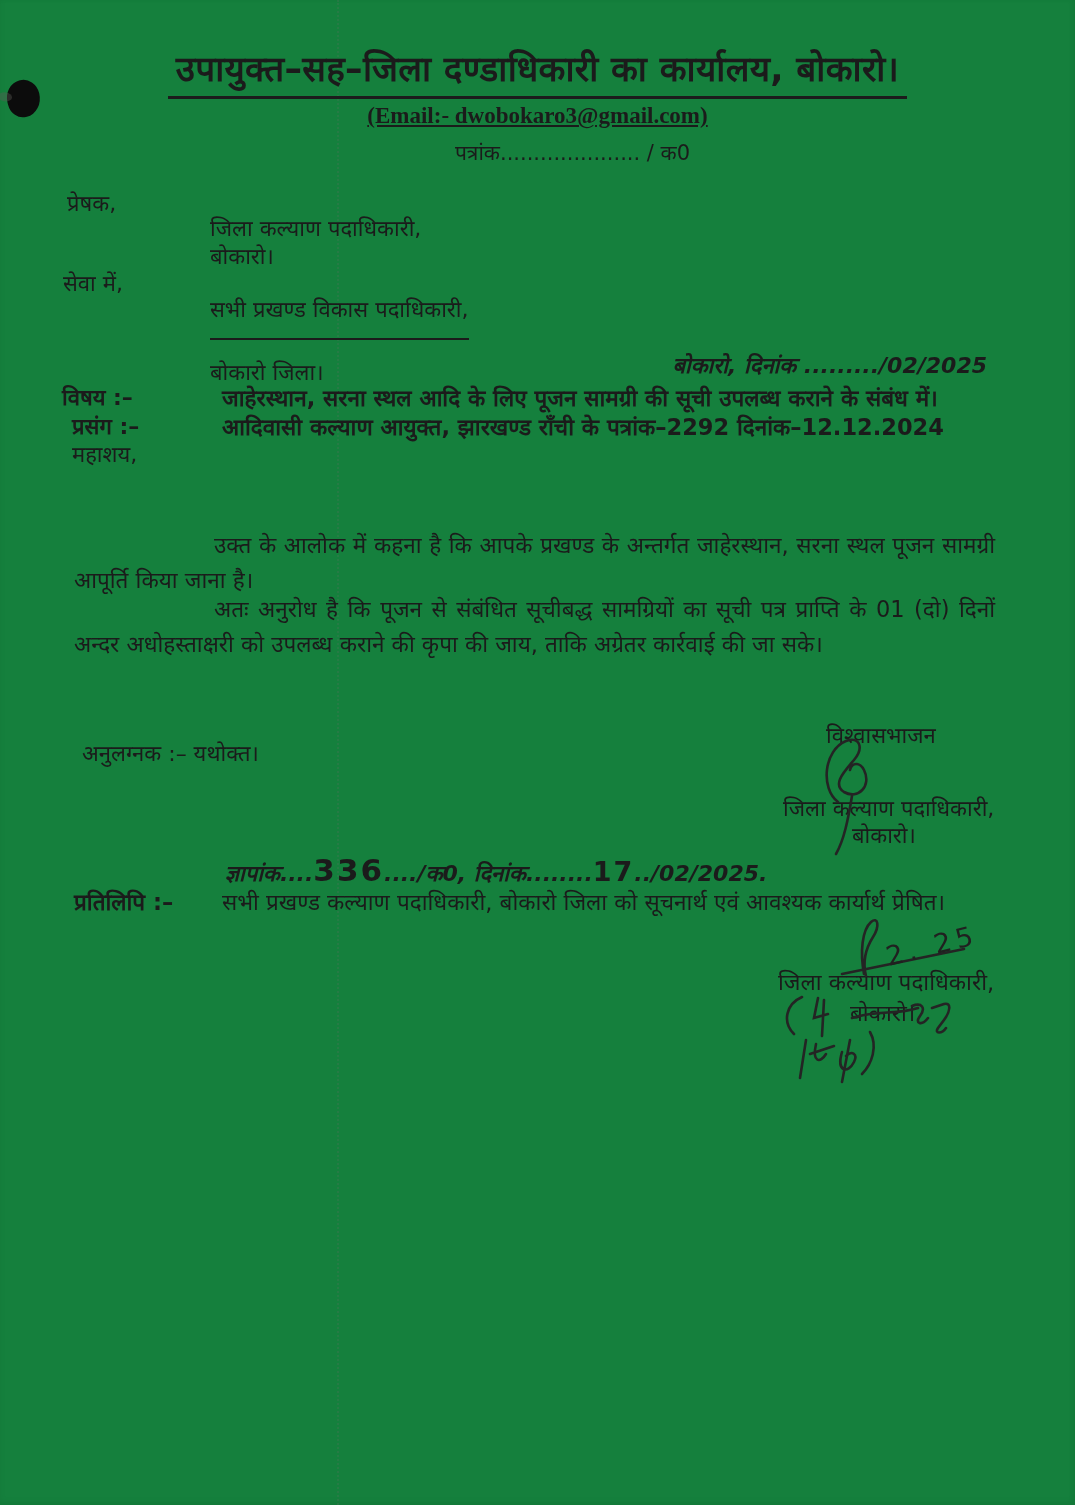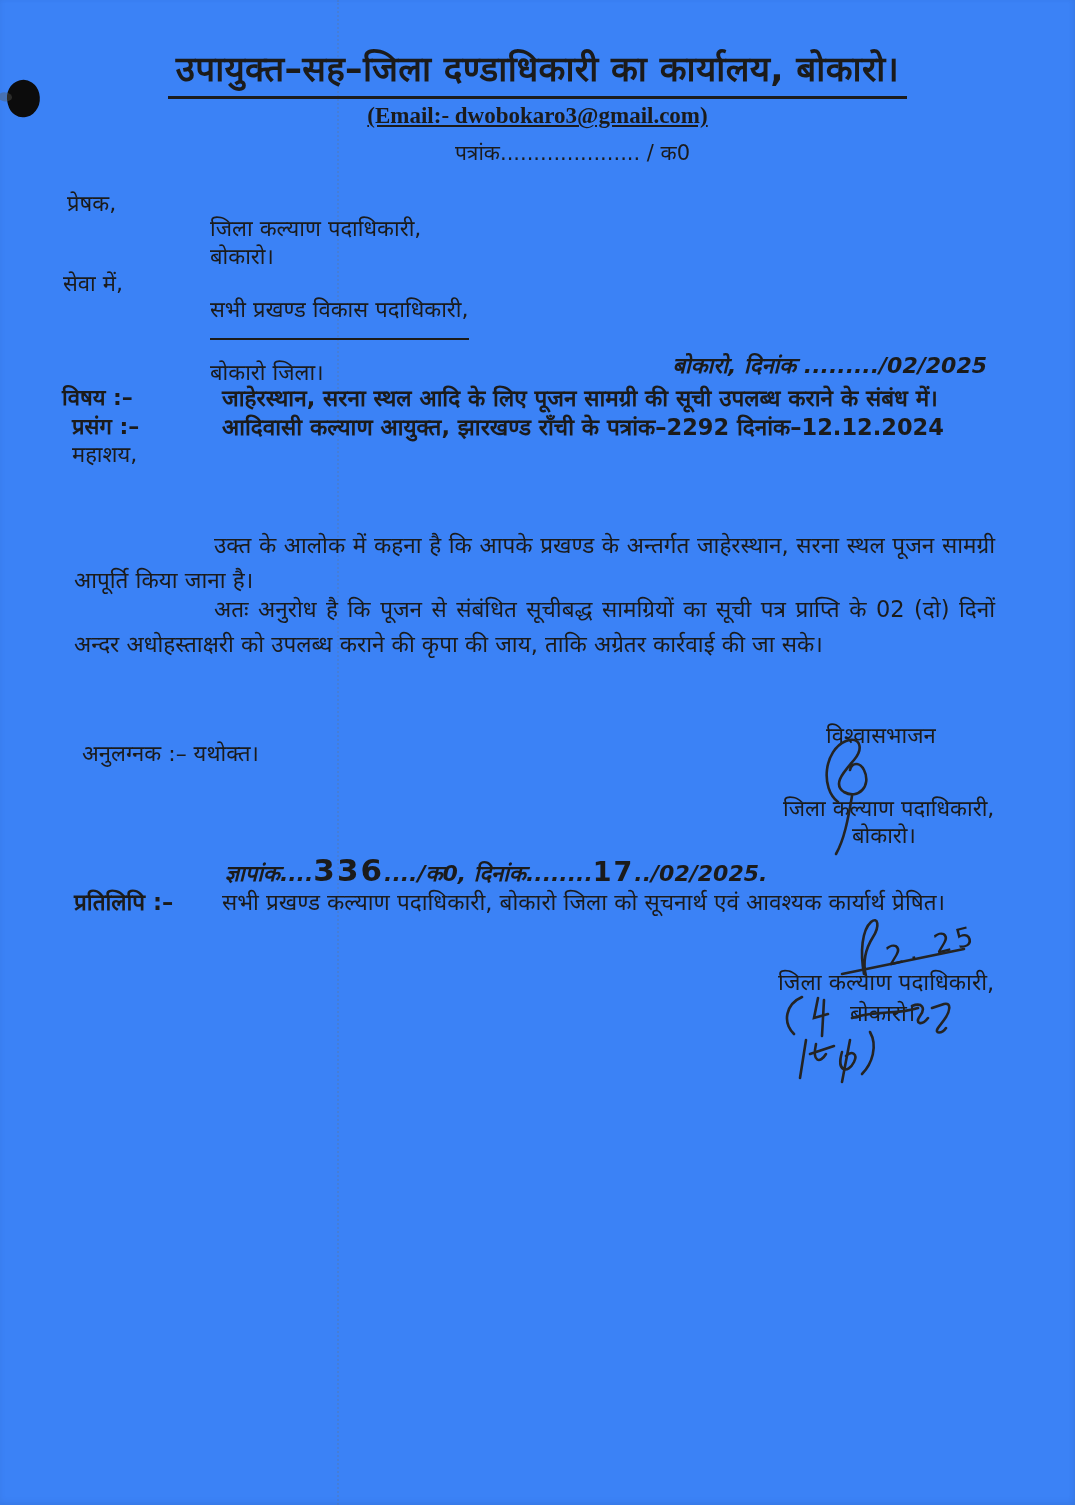--- a/index.html
+++ b/index.html
@@ -1,18 +1,18 @@
 <!DOCTYPE html>
 <html><head>
 <meta charset="utf-8">
 <style>
   html,body{margin:0;padding:0;}
   body{width:1075px;height:1505px;background:#e9e9e7;font-family:"DejaVu Sans",sans-serif;}
   .page{
-    position:relative;width:1075px;height:1505px;background:#3b82f6;color:#1b1b1b;
+    position:relative;width:1075px;height:1505px;background:#15803d;color:#1b1b1b;
     overflow:hidden;box-shadow:inset 0 -3px 6px rgba(0,0,0,0.05), inset -3px 0 5px rgba(0,0,0,0.03);
   }
   .t{position:absolute;white-space:nowrap;font-size:22px;line-height:1.25;}
   .bold{font-weight:bold;}
   .ital{font-style:italic;}
   .fold{position:absolute;left:337px;top:0;height:100%;width:0;border-left:2px dotted rgba(110,110,105,0.20);}
   .blot{position:absolute;left:7px;top:80px;width:33px;height:37px;background:#0c0c0c;
         border-radius:52% 48% 55% 45%;transform:rotate(-14deg);}
   .blot::before{content:"";position:absolute;left:-8px;top:8px;width:14px;height:9px;
         background:rgba(90,90,85,0.4);border-radius:50%;transform:rotate(20deg);}
@@ -56,21 +56,21 @@
 
   <div class="t ital bold" style="right:88px;top:352px;">बोकारो, दिनांक ........./02/2025</div>
 
   <div class="t bold" style="left:62px;top:384px;">विषय :–</div>
   <div class="t bold" style="left:222px;top:384px;font-size:22.5px;">जाहेरस्थान, सरना स्थल आदि के लिए पूजन सामग्री की सूची उपलब्ध कराने के संबंध में।</div>
   <div class="t bold" style="left:72px;top:413px;">प्रसंग :–</div>
   <div class="t bold" style="left:222px;top:413px;font-size:22.5px;">आदिवासी कल्याण आयुक्त, झारखण्ड राँची के पत्रांक–2292 दिनांक–12.12.2024</div>
   <div class="t" style="left:72px;top:441px;text-align:right;">महाशय,</div>
 
   <div class="para" style="top:528px;">उक्त के आलोक में कहना है कि आपके प्रखण्ड के अन्तर्गत जाहेरस्थान, सरना स्थल पूजन सामग्री आपूर्ति किया जाना है।</div>
-  <div class="para" style="top:592px;">अतः अनुरोध है कि पूजन से संबंधित सूचीबद्ध सामग्रियों का सूची पत्र प्राप्ति के 02 (दो) दिनों अन्दर अधोहस्ताक्षरी को उपलब्ध कराने की कृपा की जाय, ताकि अग्रेतर कार्रवाई की जा सके।</div>
+  <div class="para" style="top:592px;">अतः अनुरोध है कि पूजन से संबंधित सूचीबद्ध सामग्रियों का सूची पत्र प्राप्ति के 01 (दो) दिनों अन्दर अधोहस्ताक्षरी को उपलब्ध कराने की कृपा की जाय, ताकि अग्रेतर कार्रवाई की जा सके।</div>
 
   <div class="t" style="left:82px;top:740px;">अनुलग्नक :– यथोक्त।</div>
 
   <div class="t" style="left:826px;top:722px;">विश्वासभाजन</div>
   <svg class="sig" style="left:808px;top:736px;" width="92" height="126" viewBox="0 0 92 126">
     <path d="M30,66 C12,52 16,14 38,5 C52,0 56,12 46,24 C36,36 24,48 36,56 C50,64 64,50 56,34 C52,26 44,26 42,34"></path>
     <path d="M44,60 C40,84 36,104 28,118"></path>
   </svg>
   <div class="t" style="left:783px;top:795px;z-index:1;">जिला कल्याण पदाधिकारी,</div>
   <div class="t" style="left:852px;top:822px;z-index:1;">बोकारो।</div>

